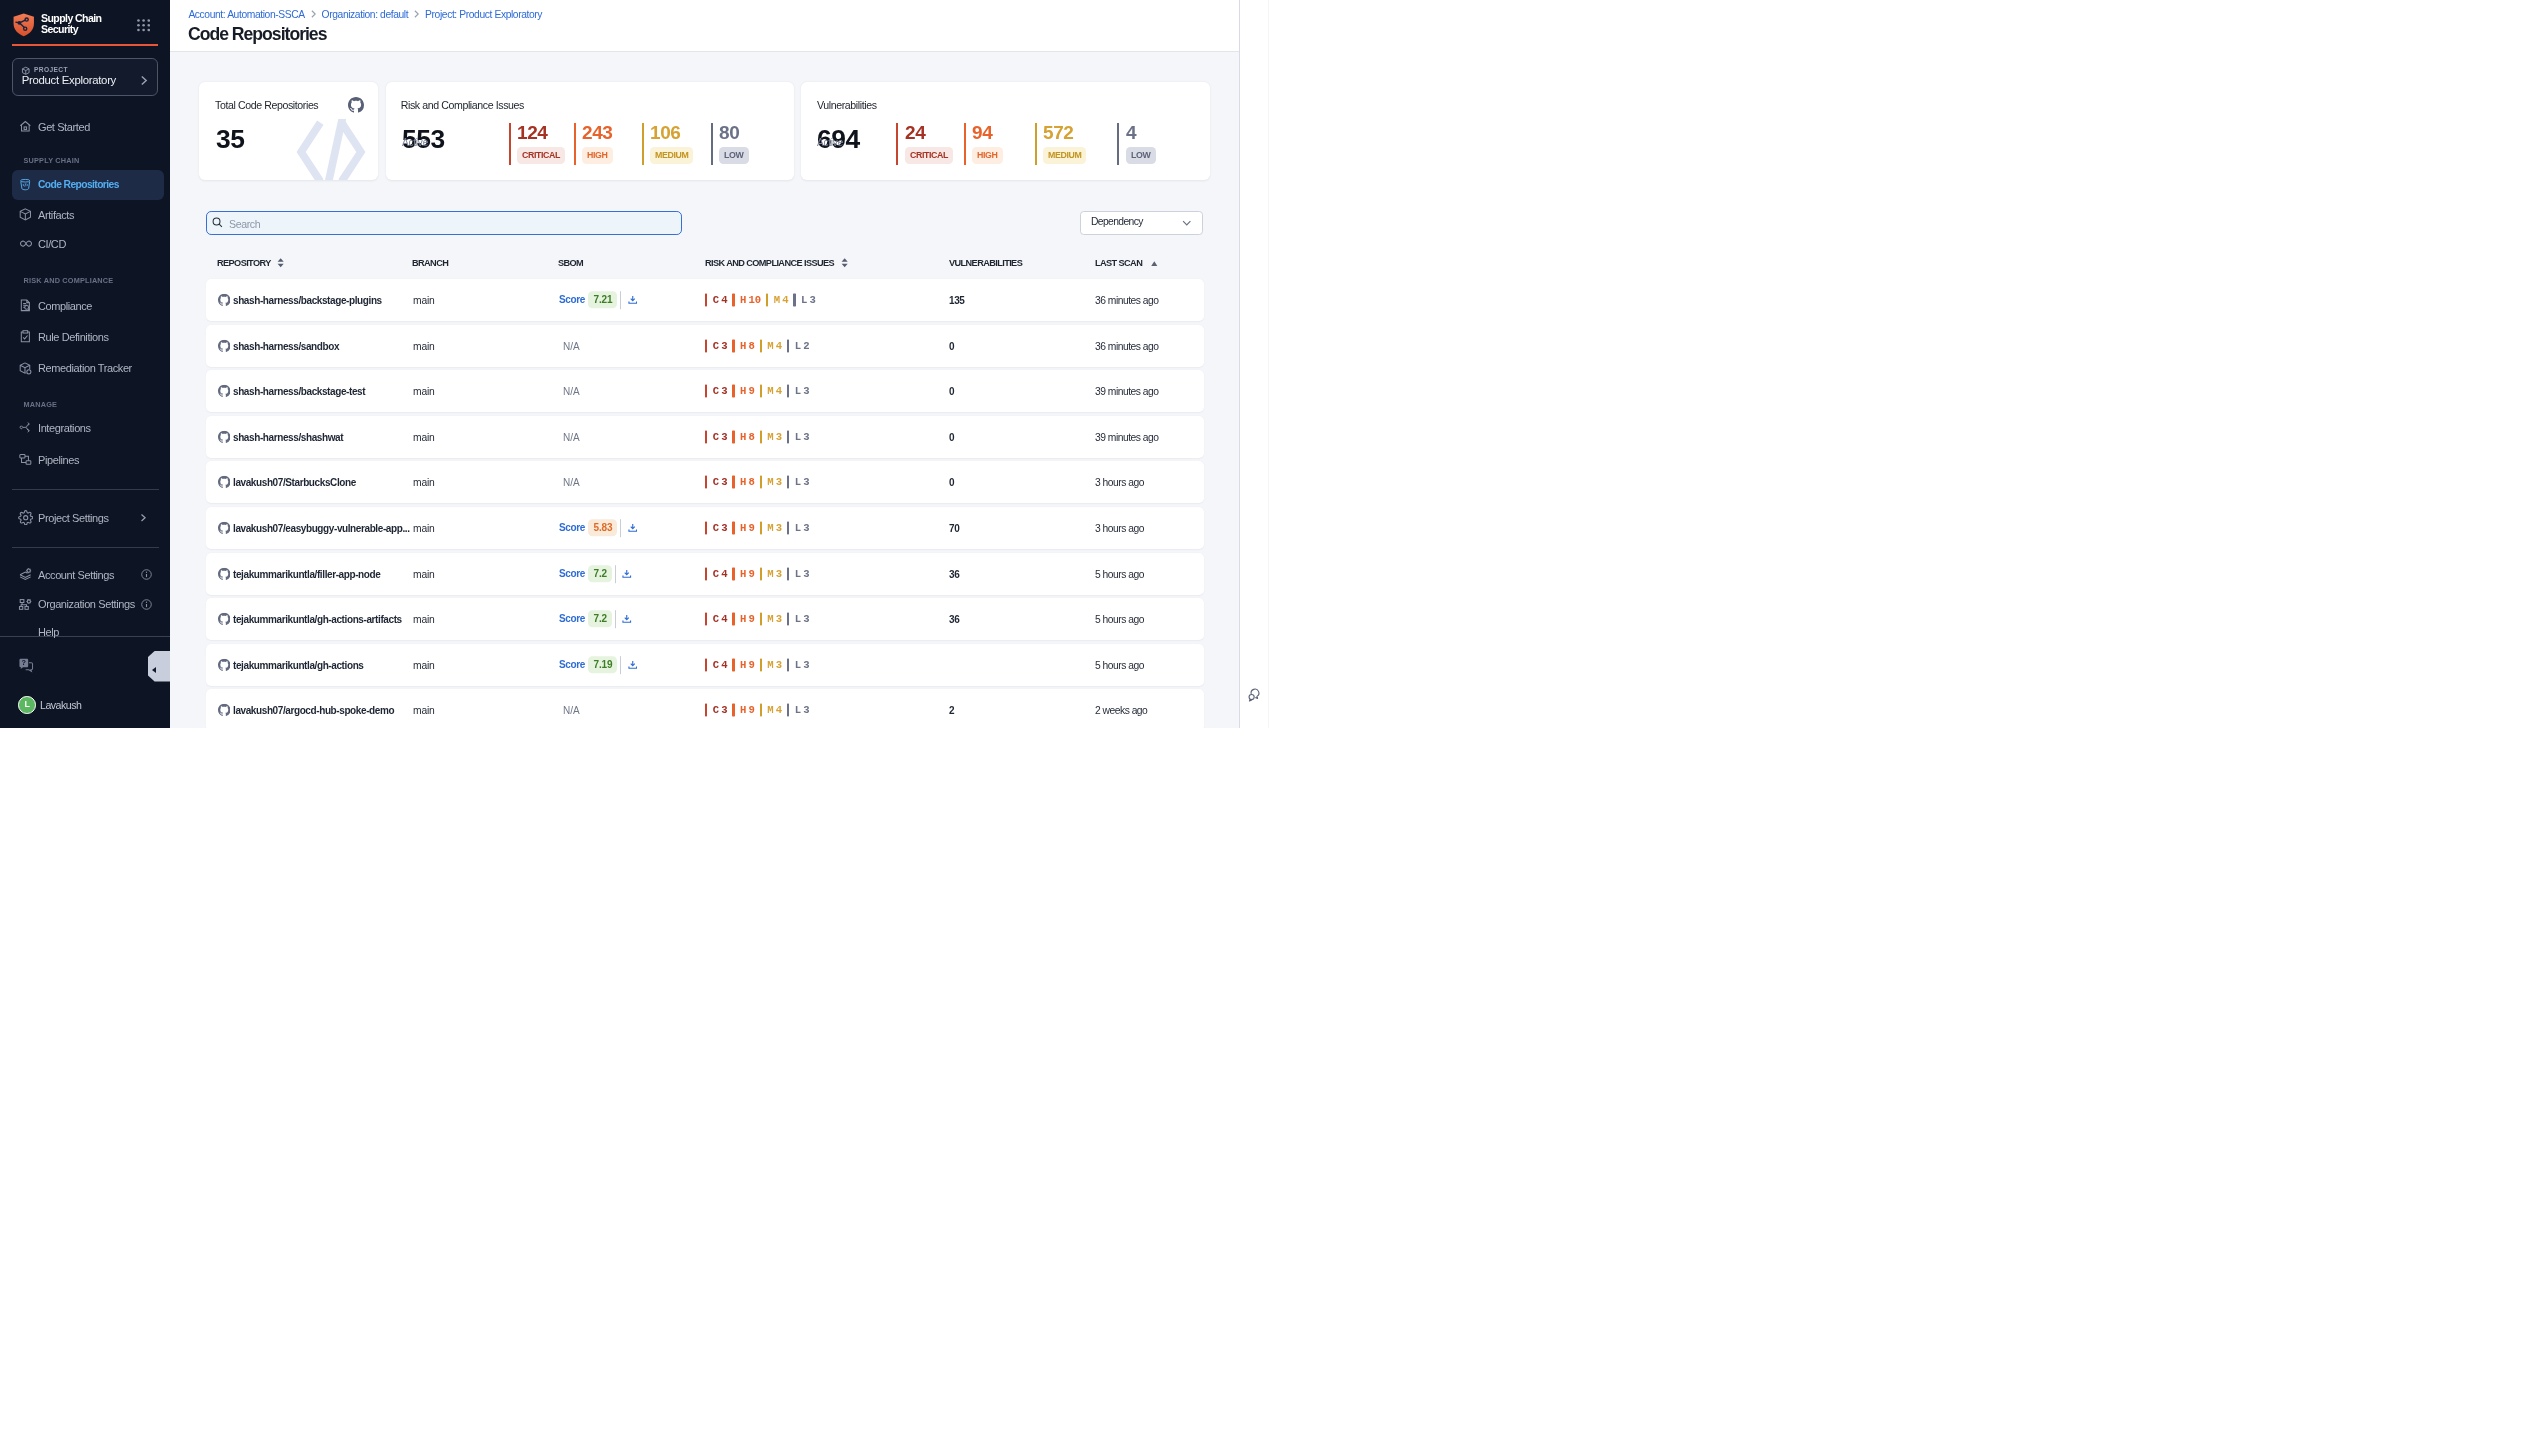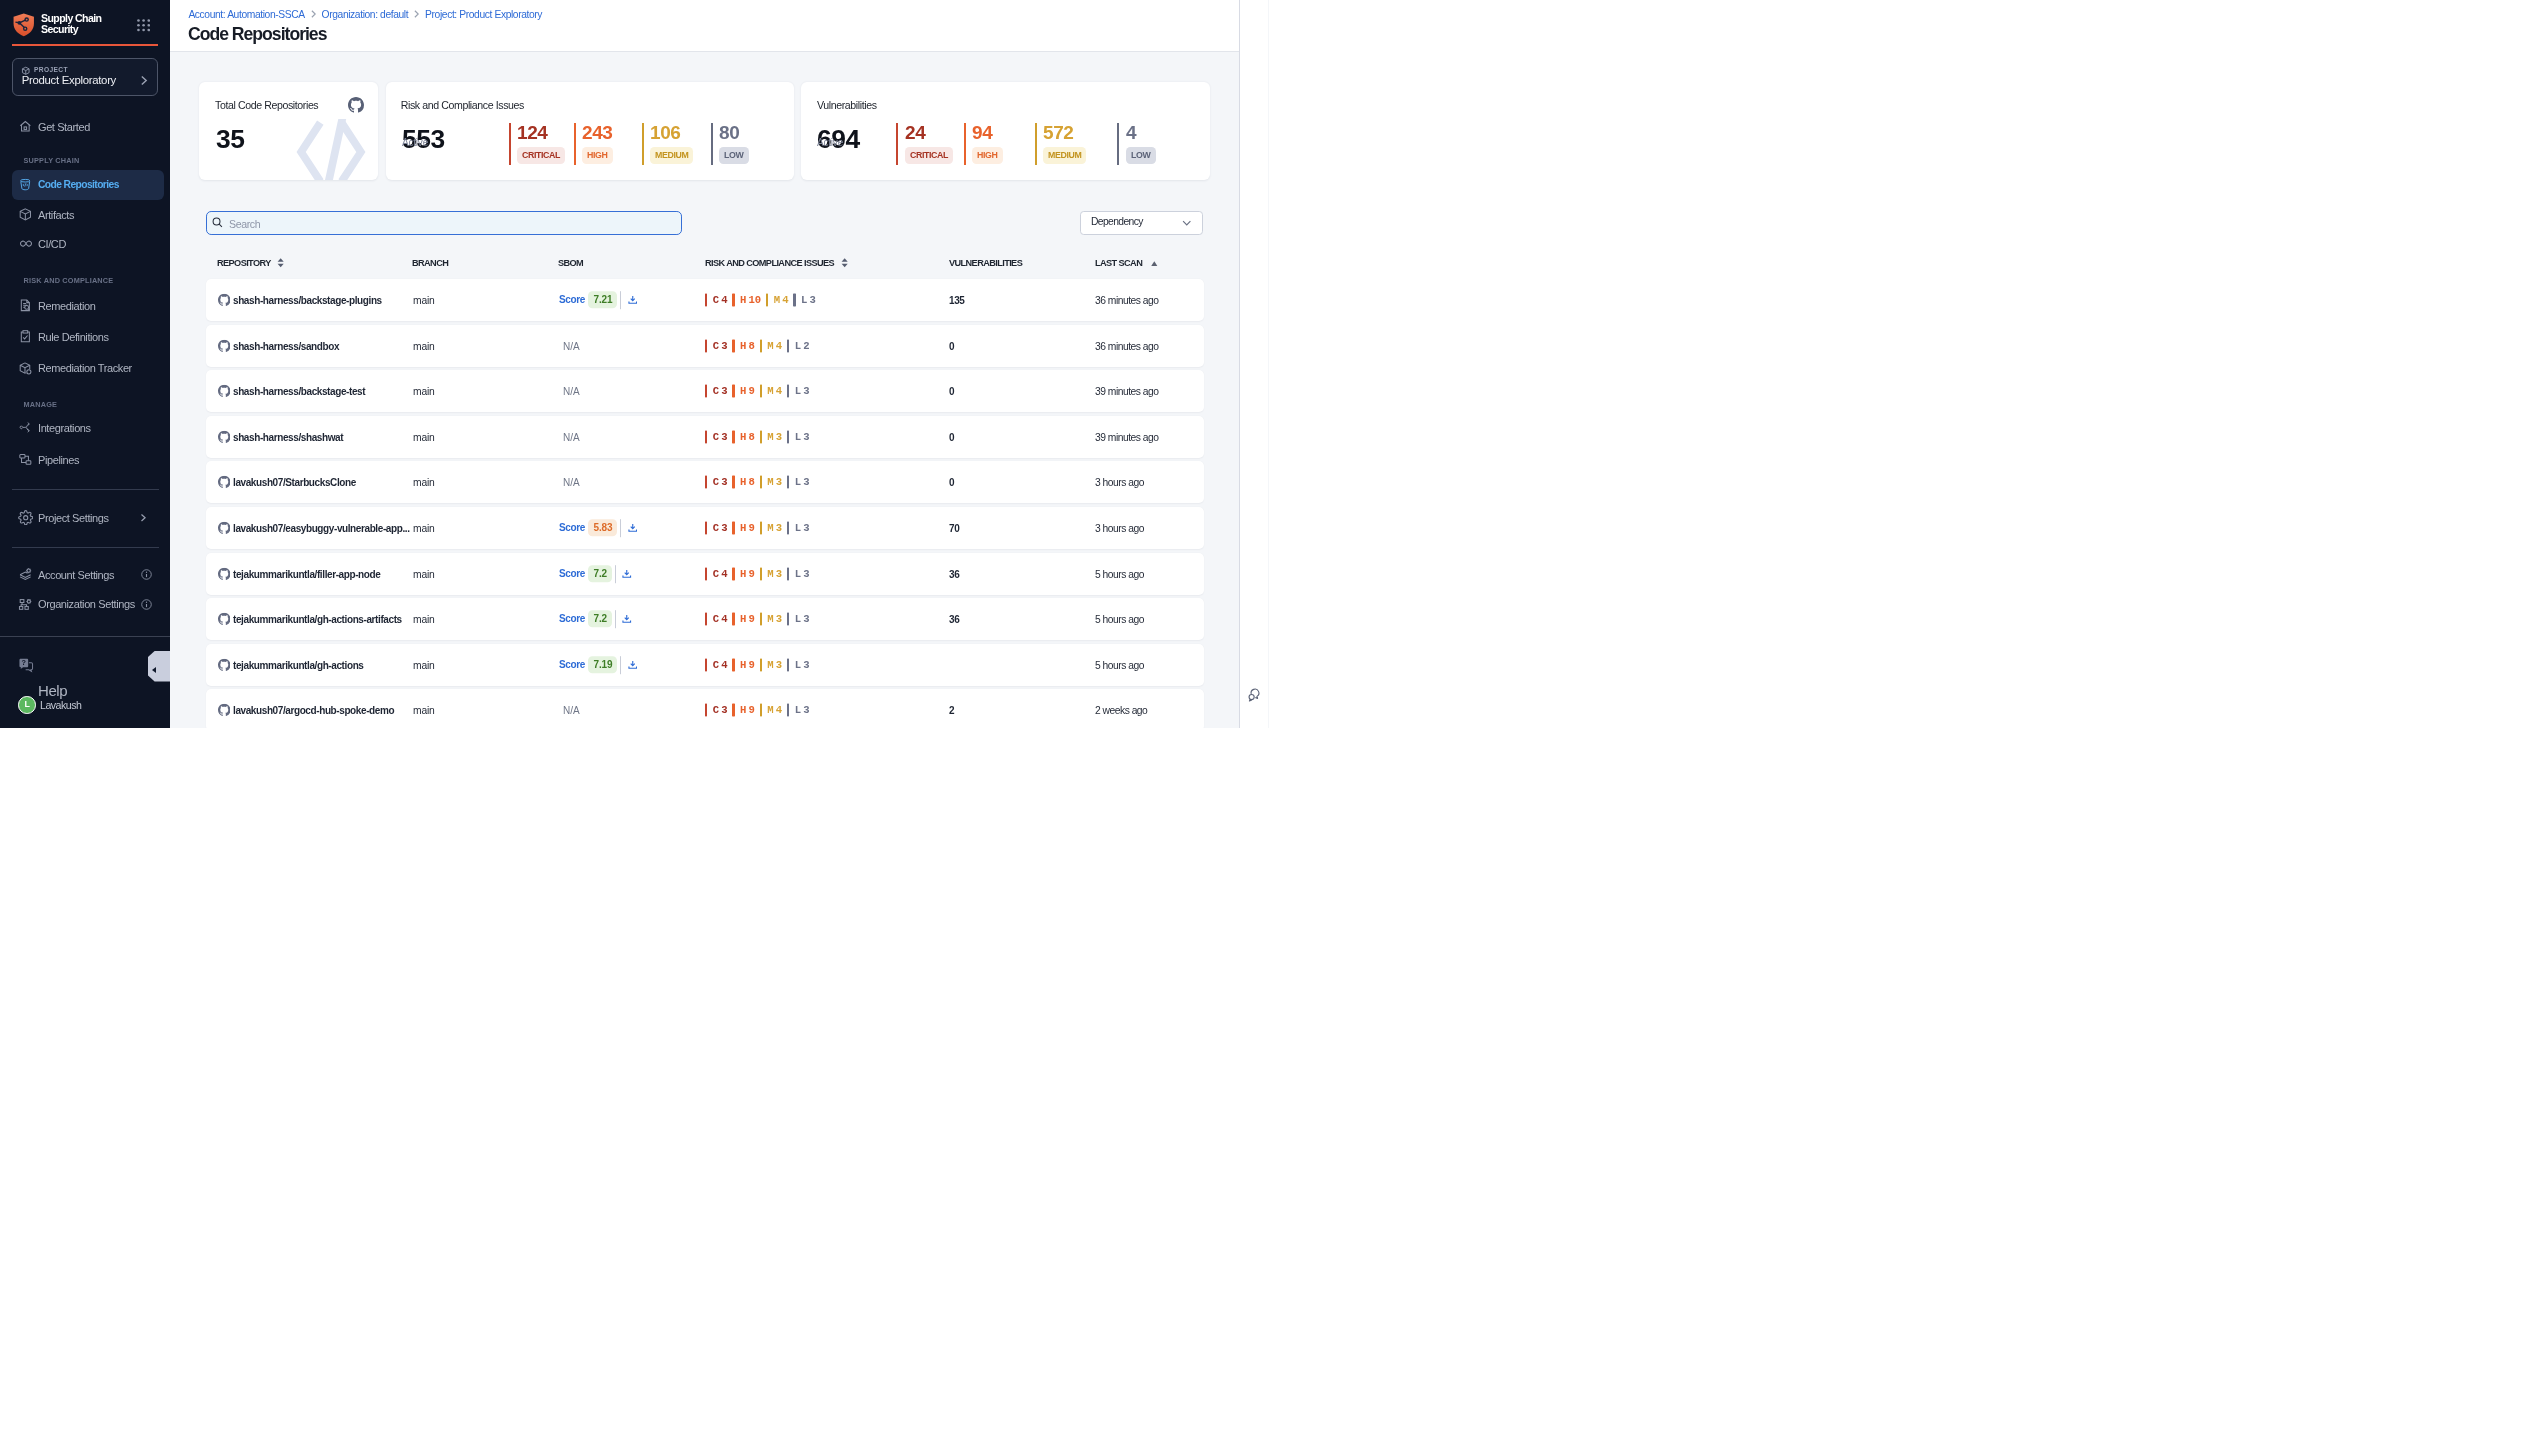--- a/index.html
+++ b/index.html
@@ -479,21 +479,21 @@
 
     <div class="seclabel" style="top:276px;">RISK AND COMPLIANCE</div>
 
     <svg class="abs" style="left:18.4px;top:298px" width="14.7" height="14.7" viewBox="0 0 20 20" fill="none" stroke="#8b92a4" stroke-width="1.4">
       <path d="M4.5 2.8 H12 L15.5 6.3 V17.2 H4.5 Z"></path>
         <path d="M12 2.8 V6.3 H15.5"></path>
       <path d="M7 7.5 H11 M7 10 H12.5 M7 12.5 H9.5"></path>
       <circle cx="11.8" cy="12.8" r="2.6"></circle>
         <path d="M13.7 14.7 L15.6 16.6"></path>
     </svg>
-    <div class="abs" style="left:38px;top:300px;font-size:11px;letter-spacing:-0.4px;color:#b0b6c3;">Remediation</div>
+    <div class="abs" style="left:38px;top:300px;font-size:11px;letter-spacing:-0.4px;color:#b0b6c3;">Compliance</div>
 
     <svg class="abs" style="left:18.4px;top:329px" width="14.7" height="14.7" viewBox="0 0 20 20" fill="none" stroke="#8b92a4" stroke-width="1.4">
       <path d="M6.8 4 H4.5 V17.5 H15.5 V4 H13.2"></path>
       <rect x="6.8" y="2.3" width="6.4" height="3.2"></rect>
       <path d="M7 11.5 L9 13.5 L13 8.8"></path>
     </svg>
     <div class="abs" style="left:38px;top:331px;font-size:11px;letter-spacing:-0.4px;color:#b0b6c3;">Rule Definitions</div>
 
     <svg class="abs" style="left:18.4px;top:361px" width="14.7" height="14.7" viewBox="0 0 20 20" fill="none" stroke="#8b92a4" stroke-width="1.4">
       <path d="M9.5 2.5 L16 5.8 V11.2 M9.5 2.5 L3 5.8 V13.2 L9.5 16.5 L10.5 16"></path>
@@ -561,21 +561,21 @@
         <circle cx="7.5" cy="4.4" r="0.9" fill="#8b92a4" stroke="none"></circle>
     </svg>
 
     <div class="abs" style="left:0;top:636px;width:170px;height:0.7px;background:#3a4152;"></div>
 
     <svg class="abs" style="left:18.4px;top:658px" width="16" height="15.4" viewBox="0 0 22 21" fill="none">
       <path d="M15 6.5 H18.3 C19.3 6.5 20 7.2 20 8.2 V14.3 C20 15.3 19.3 16 18.3 16 H17.8 L18.5 18.2 L14.8 16 H10.5" stroke="#767d92" stroke-width="1.4" fill="none"></path>
       <path d="M2 2.7 C2 1.7 2.8 1 3.8 1 H12.2 C13.2 1 14 1.7 14 2.7 V11 C14 12 13.2 12.8 12.2 12.8 H7 L3.6 15.2 L4.3 12.8 H3.8 C2.8 12.8 2 12 2 11 Z" fill="#767d92"></path>
       <text x="8" y="10.2" font-size="10" font-weight="bold" fill="#0d1424" text-anchor="middle" font-family="Liberation Sans">?</text>
     </svg>
-    <div class="abs" style="left:38px;top:682px;font-size:15px;letter-spacing:-0.4px;color:#b0b6c3;">Help</div>
+    <div class="abs" style="left:38px;top:626px;font-size:11px;letter-spacing:-0.4px;color:#b0b6c3;">Help</div>
 
     <div class="abs" style="left:18.4px;top:696px;width:17.6px;height:17.6px;border-radius:50%;background:#5cb860;border:1.1px solid #fff;"></div>
     <div class="abs" style="left:18.4px;top:696px;width:17.6px;height:17.6px;text-align:center;font-size:8.8px;font-weight:bold;color:#fff;line-height:17.6px;">L</div>
     <div class="abs" style="left:40px;top:699px;font-size:10.6px;letter-spacing:-0.5px;color:#c3c8d3;">Lavakush</div>
 
     <div class="abs" style="left:148px;top:651px;width:22px;height:30.5px;background:#c9cedd;clip-path:polygon(100% 0,100% 100%,30% 100%,0 80%,0 20%,30% 0);"></div>
     <div class="abs" style="left:152px;top:667px;width:0;height:0;border-top:3.3px solid transparent;border-bottom:3.3px solid transparent;border-right:4.8px solid #10192c;"></div>
   </div>
   <div id="rightstrip">
     <svg class="abs" style="left:7.3px;top:687px" width="15.4" height="15.4" viewBox="0 0 21 21" fill="none" stroke="#5c6377" stroke-width="1.5" stroke-linejoin="round">

